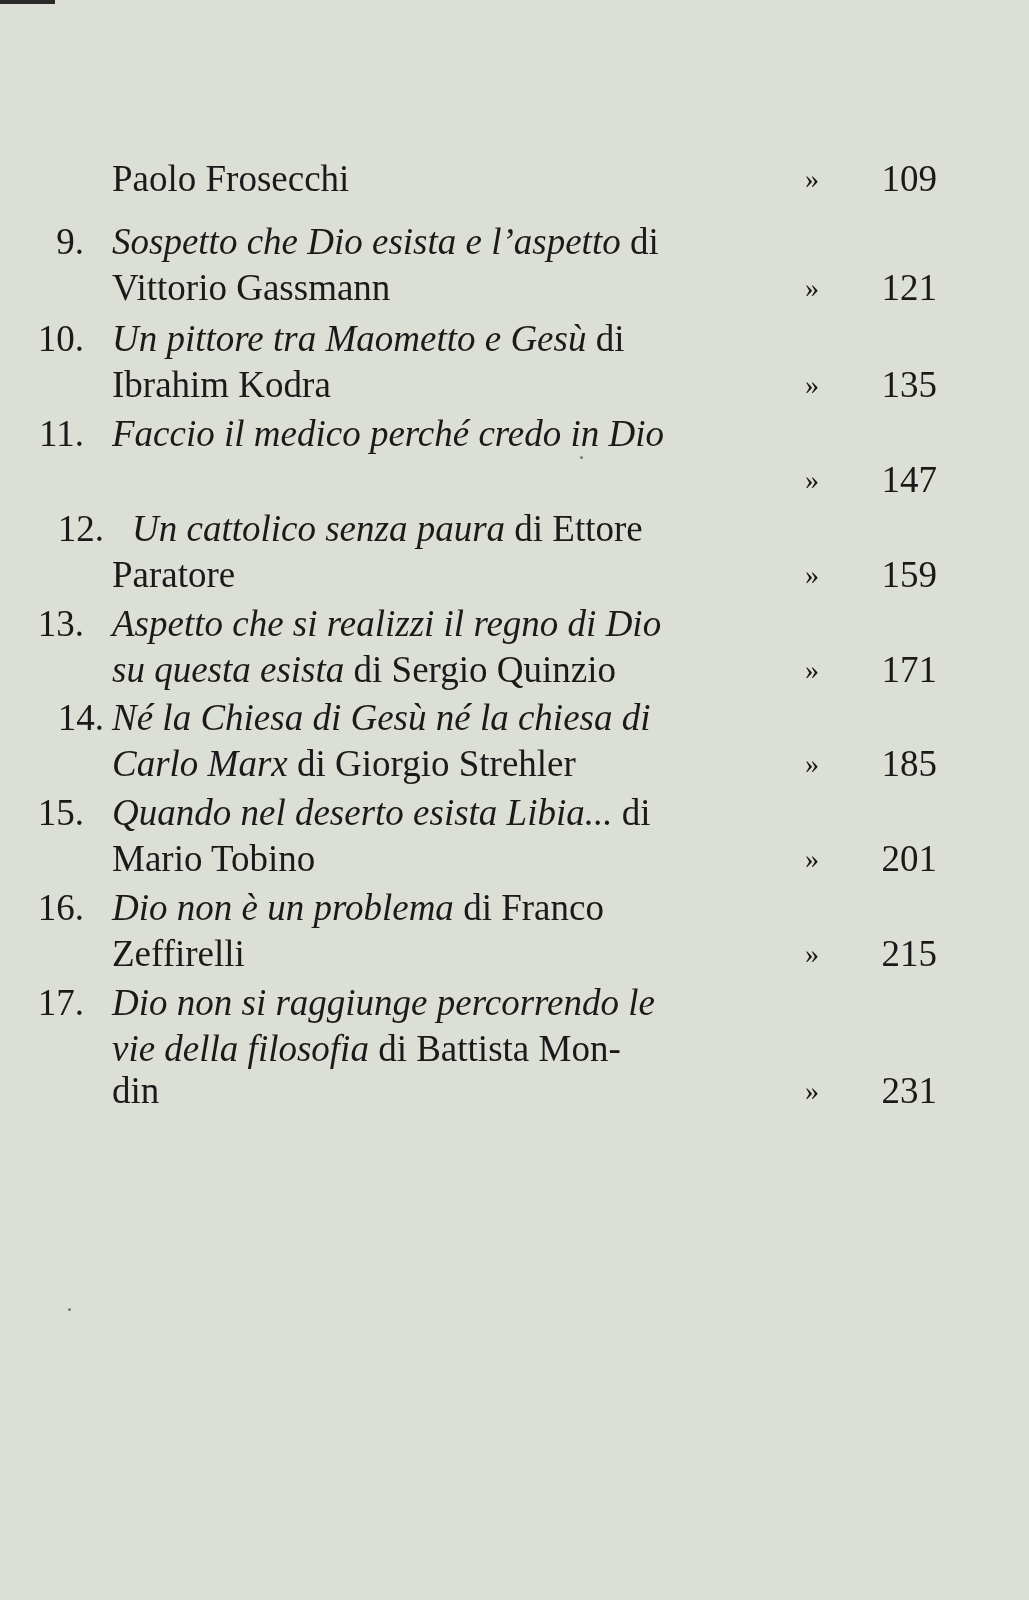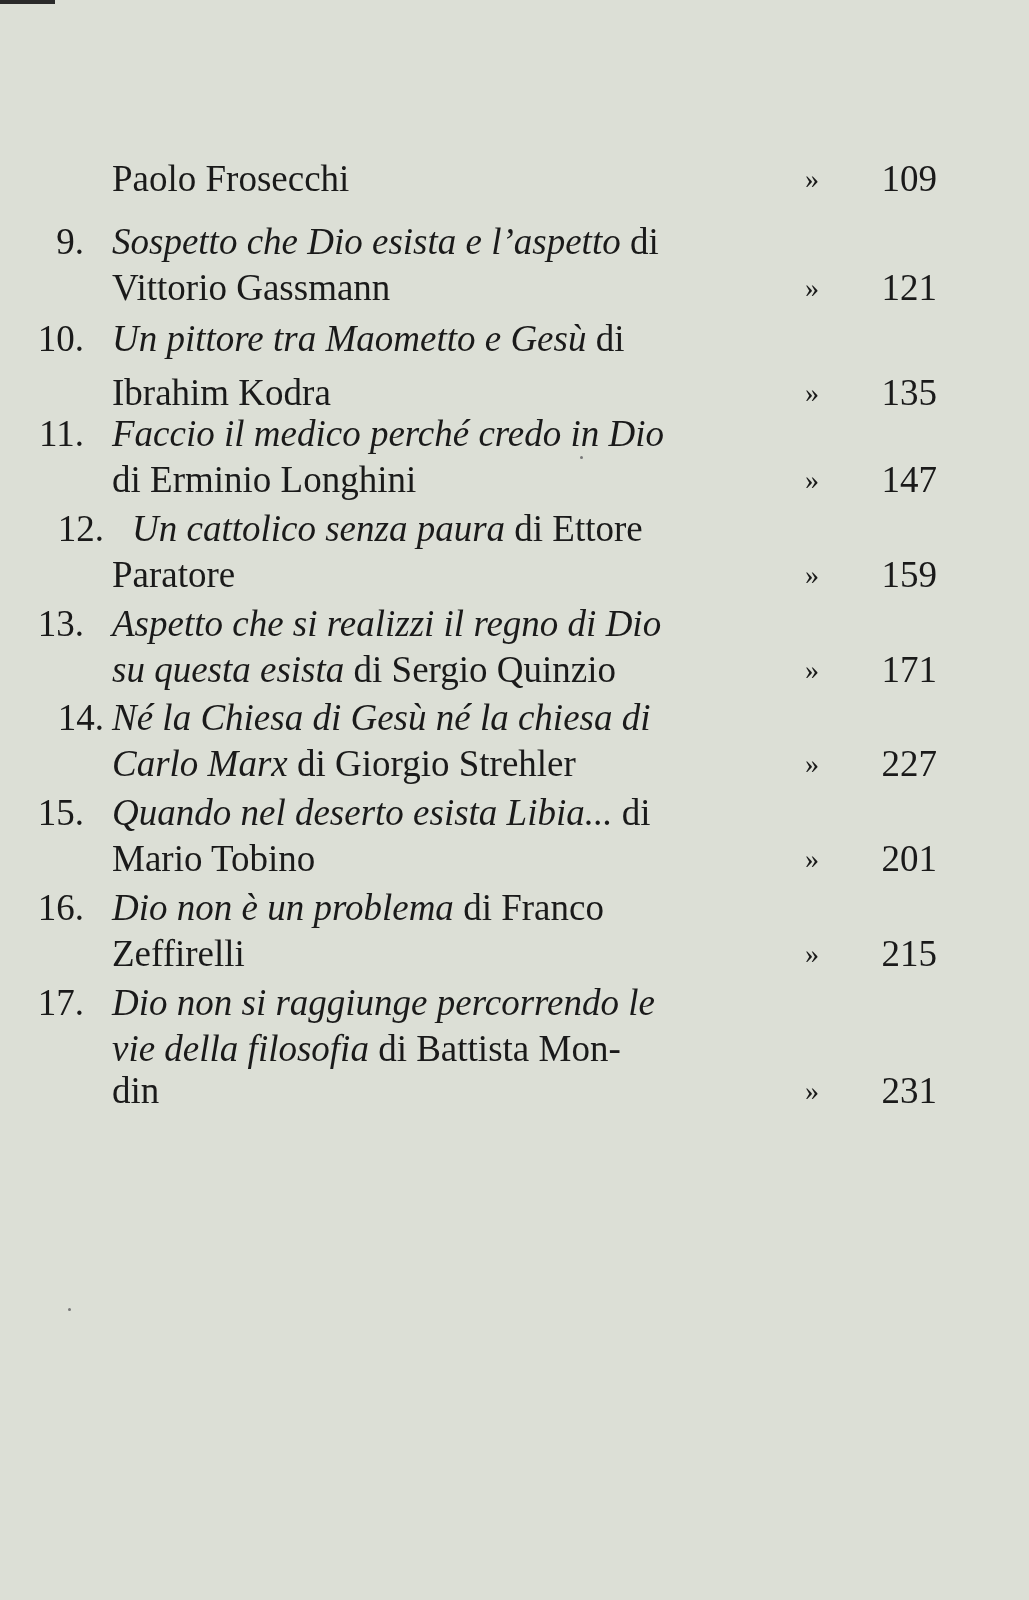--- a/index.html
+++ b/index.html
@@ -44,33 +44,32 @@
         <span class="text"><span>Vittorio Gassmann</span></span>
         <span class="raquo">»</span>
         <span class="page">121</span>
       </div>
     </div>
     <div>
       <div class="line" style="top: 315px;">
         <span class="num">10.</span>
         <span class="text"><i>Un pittore tra Maometto e Gesù</i><span> di</span></span>
       </div>
-      <div class="line" style="top: 361px; margin-top: 8px;">
+      <div class="line" style="top: 361px;">
         <span class="text"><span>Ibrahim Kodra</span></span>
         <span class="raquo">»</span>
         <span class="page">135</span>
       </div>
     </div>
     <div>
       <div class="line" style="top: 410px;">
         <span class="num">11.</span>
         <span class="text"><i>Faccio il medico perché credo in Dio</i></span>
       </div>
       <div class="line" style="top: 456px;">
-        <span class="text"><span>di Erminio Longhini</span></span>
         <span class="raquo">»</span>
         <span class="page">147</span>
       </div>
     </div>
     <div>
       <div class="line" style="top: 505px; margin-left: 20px;">
         <span class="num">12.</span>
         <span class="text"><i>Un cattolico senza paura</i><span> di Ettore</span></span>
       </div>
       <div class="line" style="top: 551px;">
@@ -91,21 +90,21 @@
       </div>
     </div>
     <div>
       <div class="line" style="top: 694px; padding-left: 20px;">
         <span class="num">14.</span>
         <span class="text"><i>Né la Chiesa di Gesù né la chiesa di</i></span>
       </div>
       <div class="line" style="top: 740px;">
         <span class="text"><i>Carlo Marx</i><span> di Giorgio Strehler</span></span>
         <span class="raquo">»</span>
-        <span class="page">227</span>
+        <span class="page">185</span>
       </div>
     </div>
     <div>
       <div class="line" style="top: 789px;">
         <span class="num">15.</span>
         <span class="text"><i>Quando nel deserto esista Libia...</i><span> di</span></span>
       </div>
       <div class="line" style="top: 835px;">
         <span class="text"><span>Mario Tobino</span></span>
         <span class="raquo">»</span>

